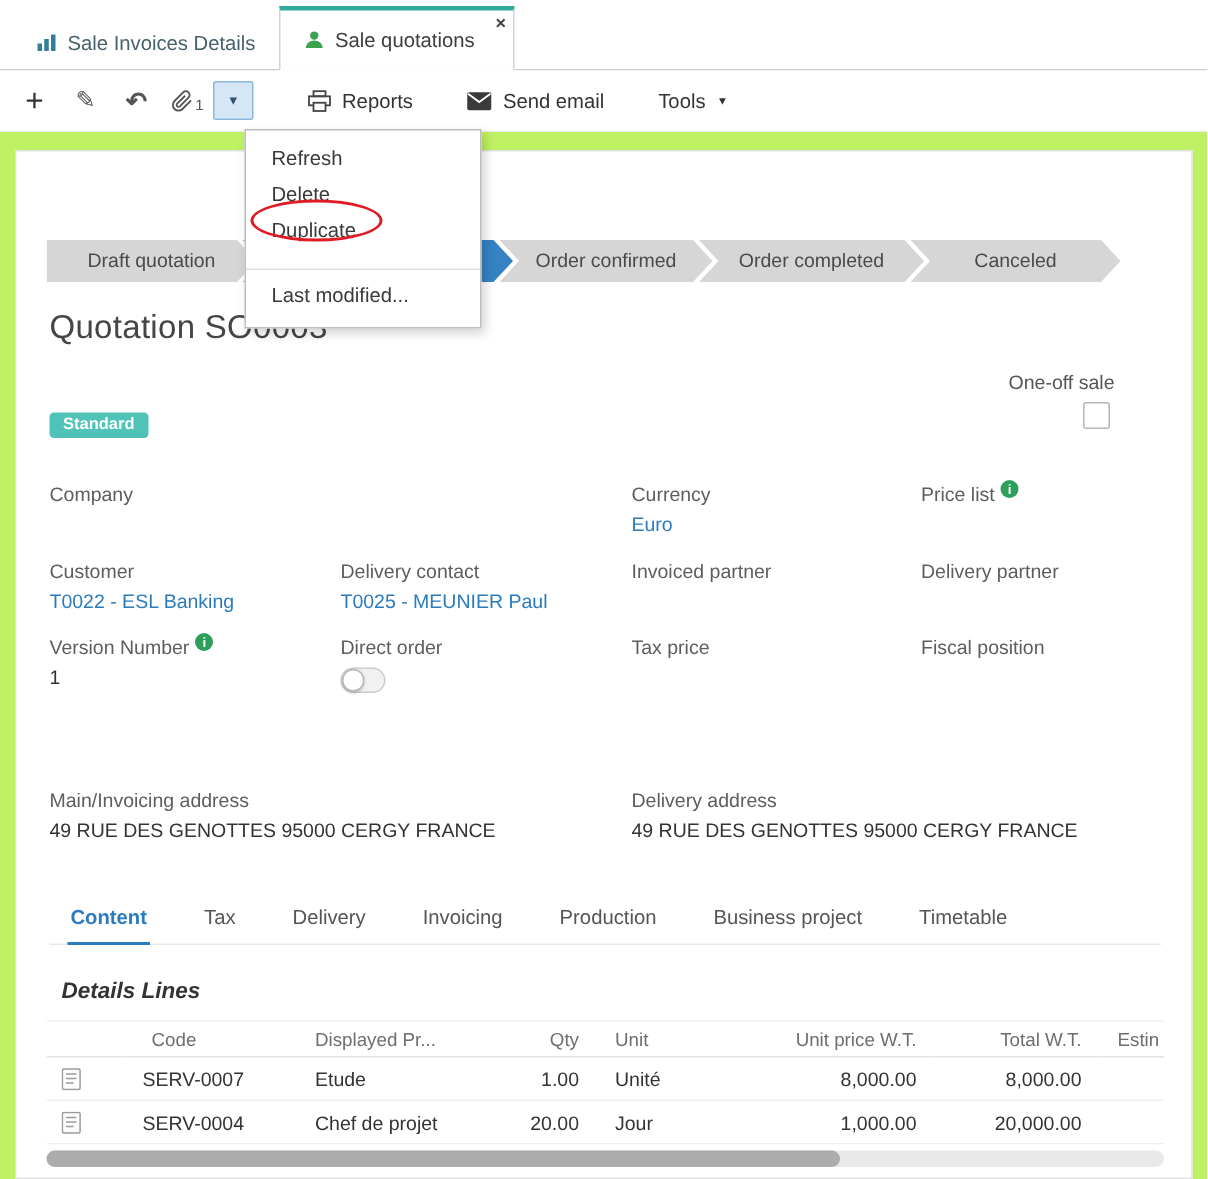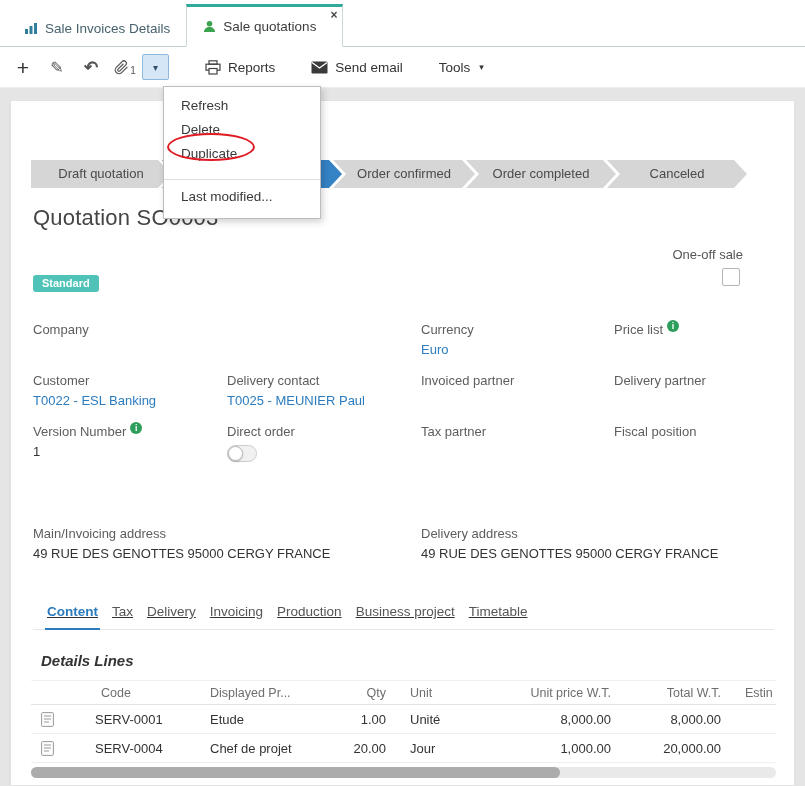--- a/index.html
+++ b/index.html
@@ -17,21 +17,21 @@
   .tbtn { min-width:34px; height:30px; display:flex; align-items:center; justify-content:center; color:#4a4a4a; cursor:pointer; }
   .plus-glyph { font-size:21px; font-weight:300; color:#333; line-height:1; }
   .pencil-glyph { font-size:16px; color:#555; }
   .undo-glyph { font-size:17px; font-weight:bold; color:#555; }
   .att-count { font-size:10px; color:#555; align-self:flex-end; margin:0 0 6px 1px; }
   .caret-btn { min-width:27px; height:26px; background:#d5e6f6; border:1px solid #8db7dd; border-radius:2px; color:#33526e; font-size:10px; }
   .tgroup { display:flex; align-items:center; gap:7px; margin-left:20px; font-size:13.5px; color:#333; cursor:pointer;padding-left:16px; }
   .small-caret { font-size:9px; color:#333; margin-left:2px; }
 
   
-  .workspace { position:absolute; top:88px; left:0; right:0; bottom:0; background:#e5e5e5; }
+  .workspace { position:absolute; top:88px; left:0; right:0; bottom:0; background:#bef264; }
   .card { position:absolute; left:10px; top:12px; width:785px; height:686px; background:#fff; border:1px solid #e2e2e2; box-shadow:0 1px 2px rgba(0,0,0,.05); overflow:hidden; }
 
   
   .pipeline { display:flex; margin:59px 20px 0 20px; height:28px; }
   .step { height:28px; line-height:28px; font-size:13px; color:#4a4a4a; background:#d6d6d6; text-align:center;
           clip-path:polygon(0 0,calc(100% - 13px) 0,100% 50%,calc(100% - 13px) 100%,0 100%,13px 50%); margin-left:-9px; }
   .step.first { clip-path:polygon(0 0,calc(100% - 13px) 0,100% 50%,calc(100% - 13px) 100%,0 100%); margin-left:0; }
   .step.current { background:#3583c5; color:#fff; }
   .w1{width:140px}.w2{width:180px}.w3{width:142px}.w4{width:150px}.w5{width:140px}
 
@@ -49,21 +49,21 @@
   .fvalue { margin-top:5px; font-size:13px; color:#333; }
   .link { color:#2b7bbf; cursor:pointer; }
   .info-dot { display:inline-flex; align-items:center; justify-content:center; width:12px; height:12px; border-radius:50%;
               background:#2e9e5b; color:#fff; font-size:9px; font-weight:bold; margin-left:4px; position:relative; top:-4px; font-style:normal; }
   .toggle { width:30px; height:17px; border-radius:9px; background:#f1f1f1; border:1px solid #ccc; position:relative; margin-top:6px; cursor:pointer; }
   .toggle-knob { position:absolute; left:0; top:0; width:15px; height:15px; border-radius:50%; background:#fff; border:1px solid #b9b9b9; box-shadow:0 1px 2px rgba(0,0,0,.2); }
   .addresses { display:grid; grid-template-columns:194px 194px 193px auto; margin:64px 22px 0; }
   .addr1 { grid-column:1/3; } .addr2 { grid-column:3/5; }
 
   
-  .ctabs { display:flex; gap:10px; margin:42px 20px 0 22px; border-bottom:1px solid #e7e7e7; padding-left:12px;text-decoration:underline; }
+  .ctabs { display:flex; gap:34px; margin:42px 20px 0 22px; border-bottom:1px solid #e7e7e7; padding-left:12px; }
   .ctab { font-size:13.5px; color:#555; padding:0 2px 9px; cursor:pointer; }
   .ctab.active { color:#2b7bbf; border-bottom:2px solid #2b7bbf; margin-bottom:-1px; font-weight:bold; }
 
   
   .details-title { margin:22px 0 0 30px; font-size:15px; font-weight:600; color:#333;font-style:italic; }
   .grid-wrap { margin:11px 0 0 20px; width:745px; overflow:hidden; }
   table { border-collapse:collapse; table-layout:fixed; width:800px; }
   th { font-weight:normal; font-size:12.5px; color:#6e6e6e; height:24px; border-top:1px solid #f0f0f0; border-bottom:1px solid #e3e3e3; }
   td { font-size:13px; color:#333; height:29px; border-bottom:1px solid #efefef; }
   .col-icon{width:50px} .col-code{width:115px} .col-disp{width:120px} .col-qty{width:80px}
@@ -212,21 +212,21 @@
           </div>
         <div class="fvalue">1</div>
       </div>
       <div class="cell">
         <div class="flabel">Direct order</div>
         <div class="toggle">
             <div class="toggle-knob"></div>
           </div>
       </div>
       <div class="cell">
-        <div class="flabel">Tax partner</div>
+        <div class="flabel">Tax price</div>
         <div class="fvalue"></div>
       </div>
       <div class="cell">
         <div class="flabel">Fiscal position</div>
         <div class="fvalue"></div>
       </div>
     </div>
 
     
     <div class="addresses">
@@ -280,21 +280,21 @@
         <tbody>
           <tr>
             <td class="icon-cell">
               <svg width="13" height="15" viewBox="0 0 13 15">
                 <rect x="0.6" y="0.6" width="11.8" height="13.8" rx="1" fill="#fdfdfd" stroke="#9a9a9a"></rect>
                 <line x1="3" y1="4" x2="10" y2="4" stroke="#9a9a9a"></line>
                   <line x1="3" y1="7" x2="10" y2="7" stroke="#9a9a9a"></line>
                   <line x1="3" y1="10" x2="8" y2="10" stroke="#9a9a9a"></line>
               </svg>
             </td>
-            <td class="al">SERV-0001</td>
+            <td class="al">SERV-0007</td>
             <td class="al">Etude</td>
             <td class="ar">1.00</td>
             <td class="al">Unité</td>
             <td class="ar">8,000.00</td>
             <td class="ar">8,000.00</td>
             <td></td>
           </tr>
           <tr>
             <td class="icon-cell">
               <svg width="13" height="15" viewBox="0 0 13 15">

